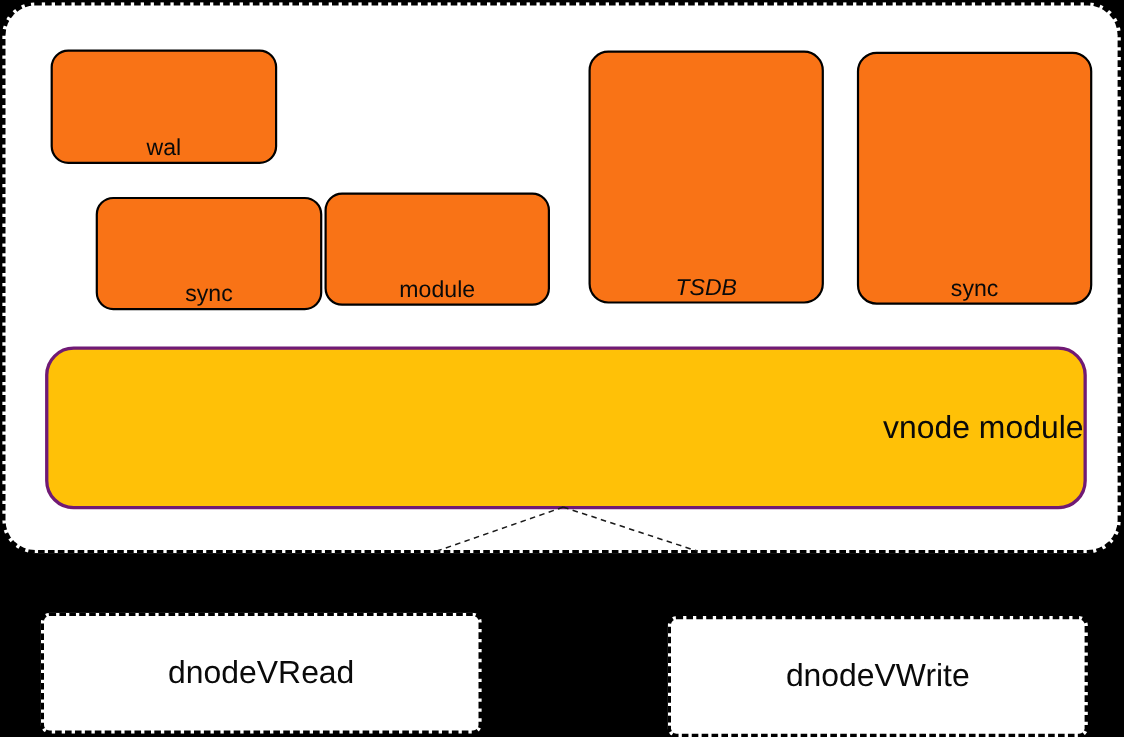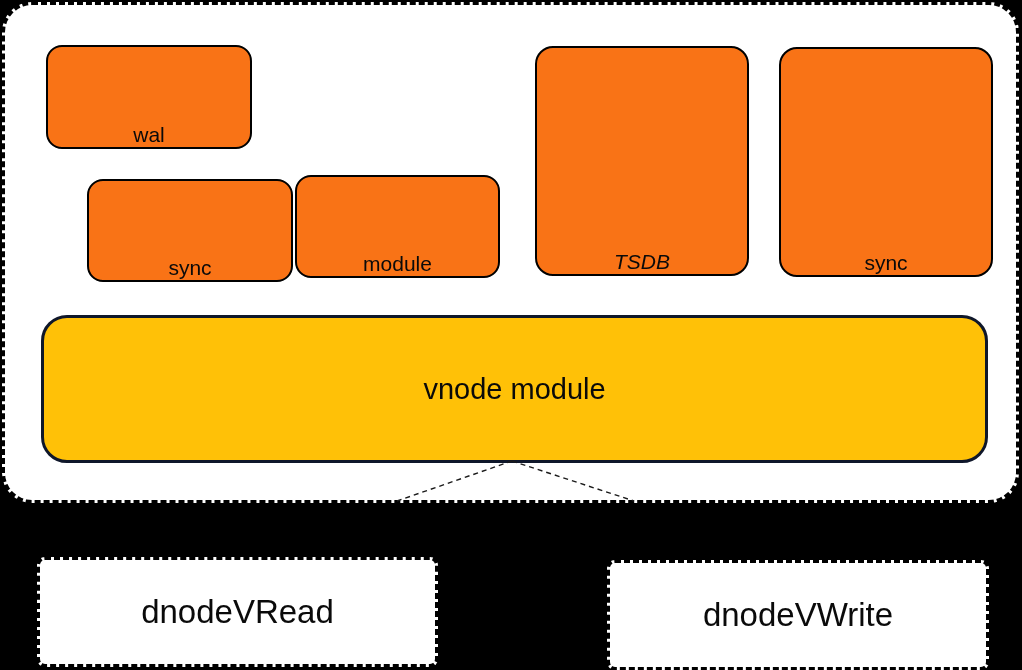--- a/index.html
+++ b/index.html
@@ -46,25 +46,25 @@
   .box-query  { left: 774px; top: 42px;  width: 210px; height: 226px; border-radius: 18px; }
 
   
   .vnode-bar {
     position: absolute;
     left: 36px;
     top: 310px;
     width: 941px;
     height: 142px;
     background: #FFC107;
-    border: 3px solid #0f172a;
+    border: 3px solid #701a75;
     border-radius: 26px;
     display: flex;
     align-items: center;
-    justify-content: center;
+    justify-content: flex-end;
     font-size: 29px;
   }
 
   
   .connectors {
     position: absolute;
     left: 0;
     top: 0;
     width: 1022px;
     height: 670px;
@@ -73,21 +73,21 @@
 
   
   .dnode-box {
     position: absolute;
     background: #ffffff;
     border: 3px dashed #000000;
     border-radius: 8px;
     display: flex;
     align-items: center;
     justify-content: center;
-    font-size: 33px;
+    font-size: 29px;
   }
   .dnode-read  { left: 37px;  top: 557px; width: 395px; height: 104px; }
   .dnode-write { left: 607px; top: 560px; width: 376px; height: 104px; }
 
   .label { white-space: nowrap; }
 </style>
 </head>
 <body>
 
 <div class="stage">

